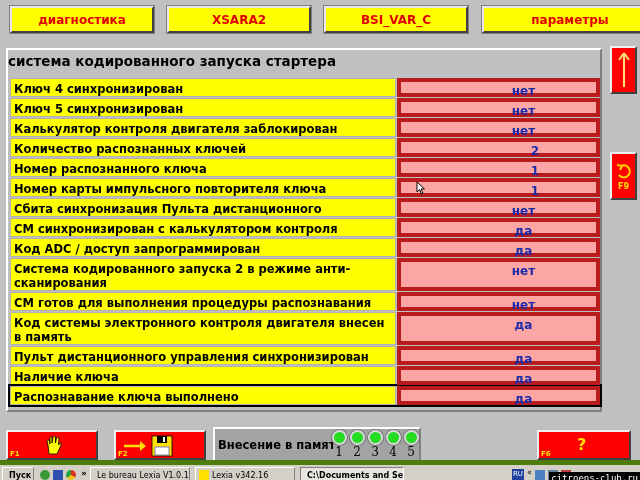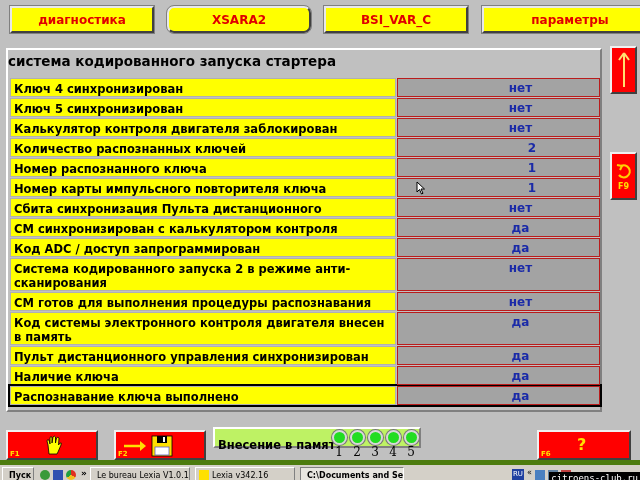--- a/index.html
+++ b/index.html
@@ -31,22 +31,22 @@
     .row {
       display: flex; margin-bottom: 1px;
     }
     .row .lbl {
       width: 386px; background: #ffff00; color: #000;
       font-size: 11.5px; font-weight: bold; padding: 3px 3px 0 3px;
       border: 1px solid #b0b0b0;
       line-height: 14px;
     }
     .row .val {
-      flex: 1; background: #a3a3a3; color: #1a2aa8; font-weight: bold; font-size: 12px;
-      border: 1px solid #b91c1c; margin-left: 1px;
+      flex: 1; background: #fca5a5; color: #1a2aa8; font-weight: bold; font-size: 12px;
+      border: 4px solid #b91c1c; margin-left: 1px;
       padding-top: 2px;
       position: relative;
     }
     .row .val span { position: absolute; left: 0; width: 245px; text-align: center; top: 2px; }
     .row .val.num span { left: 128px; width: 10px; text-align: right; }
     .row.h19 .lbl, .row.h19 .val { height: 19px; }
     .row.h32 .lbl, .row.h32 .val { height: 33px; }
     .row.sel { outline: 2px solid #000; }
     .sidebtn {
       position: absolute; left: 610px; width: 27px;
@@ -57,22 +57,22 @@
     }
     .fkey { color: #ffe000; font-size: 8px; font-weight: bold; }
     .botbtn {
       position: absolute; top: 430px; height: 30px;
       background: #ff0000;
       border: 2px solid; border-color: #f0f0f0 #404040 #404040 #f0f0f0;
       cursor: pointer;
     }
     .botbtn .fkey { position: absolute; left: 2px; bottom: 0px; font-size: 7px; }
     .memory {
-      position: absolute; left: 213px; top: 427px; width: 208px; height: 21px;
-      background: #bef264;
+      position: absolute; left: 213px; top: 427px; width: 208px; height: 39px;
+      background: #a3a3a3;
       border: 2px solid; border-color: #ffffff #808080 #808080 #ffffff;
     }
     .memory .mlabel { position: absolute; left: 3px; top: 9px; font-size: 11.5px; font-weight: bold; color: #000; }
     .leds { position: absolute; left: 117px; top: 1px; display: flex; gap: 3px; }
     .led { width: 15px; height: 15px; border-radius: 50%; background: #22dd22; border: 2px solid #d8d8d8; box-shadow: 0 0 0 1px #777; }
     .lednums { position: absolute; left: 118px; top: 16px; display: flex; gap: 6px; font-size: 12px; font-family: "DejaVu Serif", serif; }
     .lednums span { width: 12px; text-align: center; }
     .taskbar {
       position: absolute; left: 0; top: 460px; width: 640px; height: 20px;
       background: #d4d0c8; border-top: 5px solid #4d7c0f;
@@ -90,21 +90,21 @@
     .watermark {
       position: absolute; right: 0; top: 7px; background: #000; color: #fff;
       font-family: "DejaVu Sans Mono", monospace; font-size: 9px; padding: 0 2px; height: 13px; line-height: 13px;
     }
     .cursor { position: absolute; left: 416px; top: 181px; }
   </style>
 </head>
 <body>
 
 <div class="topbtn" style="left:10px;width:144px;">диагностика</div>
-<div class="topbtn" style="left:167px;width:144px;border-radius:7px;">XSARA2</div>
+<div class="topbtn" style="left:167px;width:144px;">XSARA2</div>
 <div class="topbtn" style="left:324px;width:144px;">BSI_VAR_C</div>
 <div class="topbtn" style="left:482px;width:176px;">параметры</div>
 
 <div class="panel">
   <div class="panel-title">система кодированного запуска стартера</div>
   <div class="rows">
     <div class="row h19">
         <div class="lbl">Ключ 4 синхронизирован</div>
         <div class="val">
           <span>нет</span>

